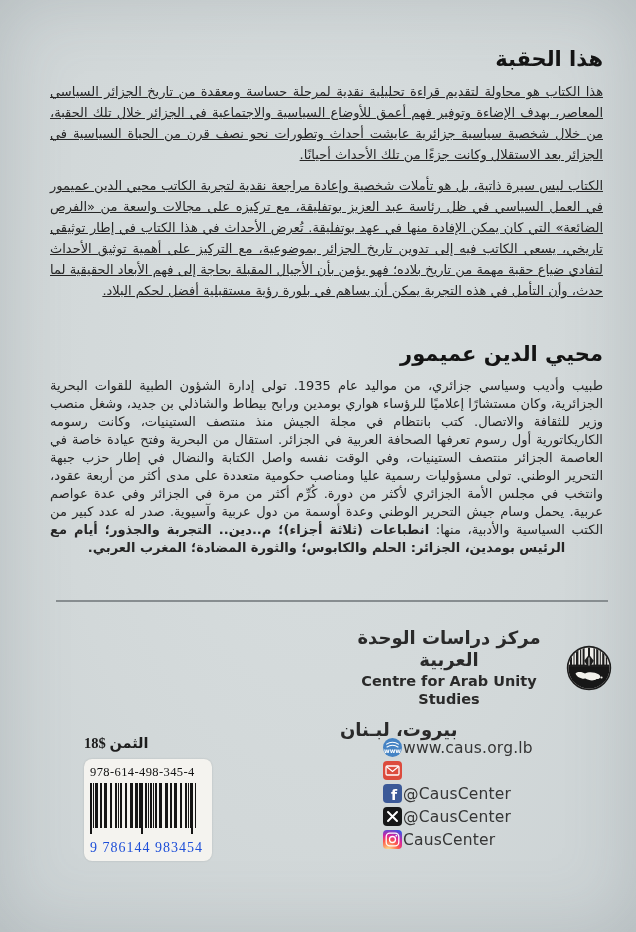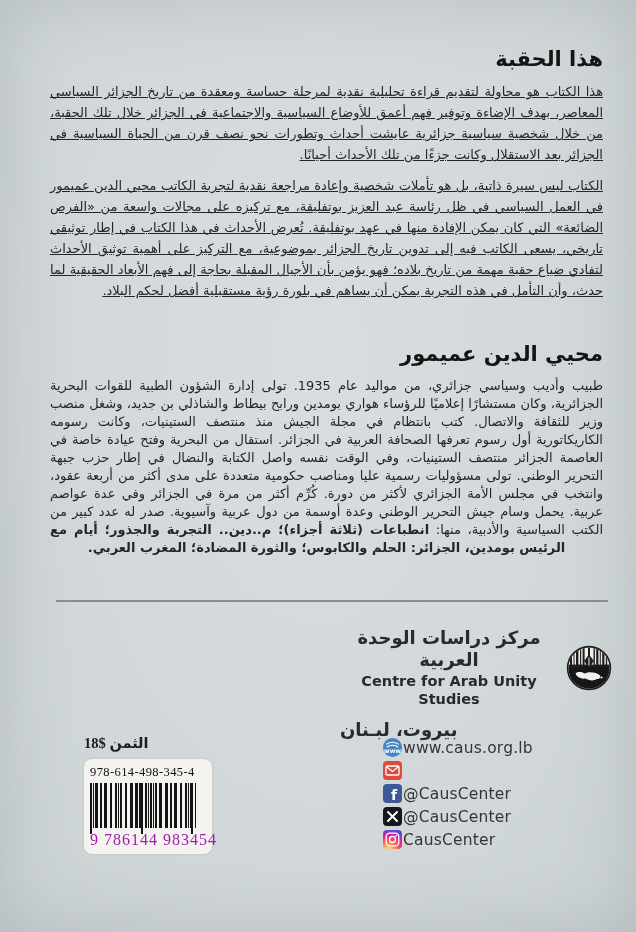--- a/index.html
+++ b/index.html
@@ -60,21 +60,21 @@
       repeating-linear-gradient(90deg,#151515 0 1px,transparent 1px 7px);
   }
   .bc-bars:before,.bc-bars:after{
     content:"";position:absolute;top:0;width:5px;height:51px;
     background:repeating-linear-gradient(90deg,#151515 0 2px,transparent 2px 5px);
   }
   .bc-bars:before{left:0;}
   .bc-bars:after{right:0;}
   .bc-mid{position:absolute;left:50%;top:0;width:5px;height:51px;margin-left:-2px;
     background:repeating-linear-gradient(90deg,#151515 0 2px,transparent 2px 5px);}
-  .bc-digits{margin-top:3px;font-family:"Liberation Serif",serif;font-size:16px;color:#a21caf;letter-spacing:1px;white-space:nowrap;}
+  .bc-digits{margin-top:12px;font-family:"Liberation Serif",serif;font-size:14px;color:#1d4ed8;letter-spacing:1px;white-space:nowrap;}
   svg{display:block;}
 </style>
 </head>
 <body>
 
 <div class="cover">
 
   <div class="text-col">
     <h2 class="sec">هذا الحقبة</h2>
     <p class="para">هذا الكتاب هو محاولة لتقديم قراءة تحليلية نقدية لمرحلة حساسة ومعقدة من تاريخ الجزائر السياسي المعاصر، بهدف الإضاءة وتوفير فهم أعمق للأوضاع السياسية والاجتماعية في الجزائر خلال تلك الحقبة، من خلال شخصية سياسية جزائرية عايشت أحداث وتطورات نحو نصف قرن من الحياة السياسية في الجزائر بعد الاستقلال وكانت جزءًا من تلك الأحداث أحيانًا.</p>

